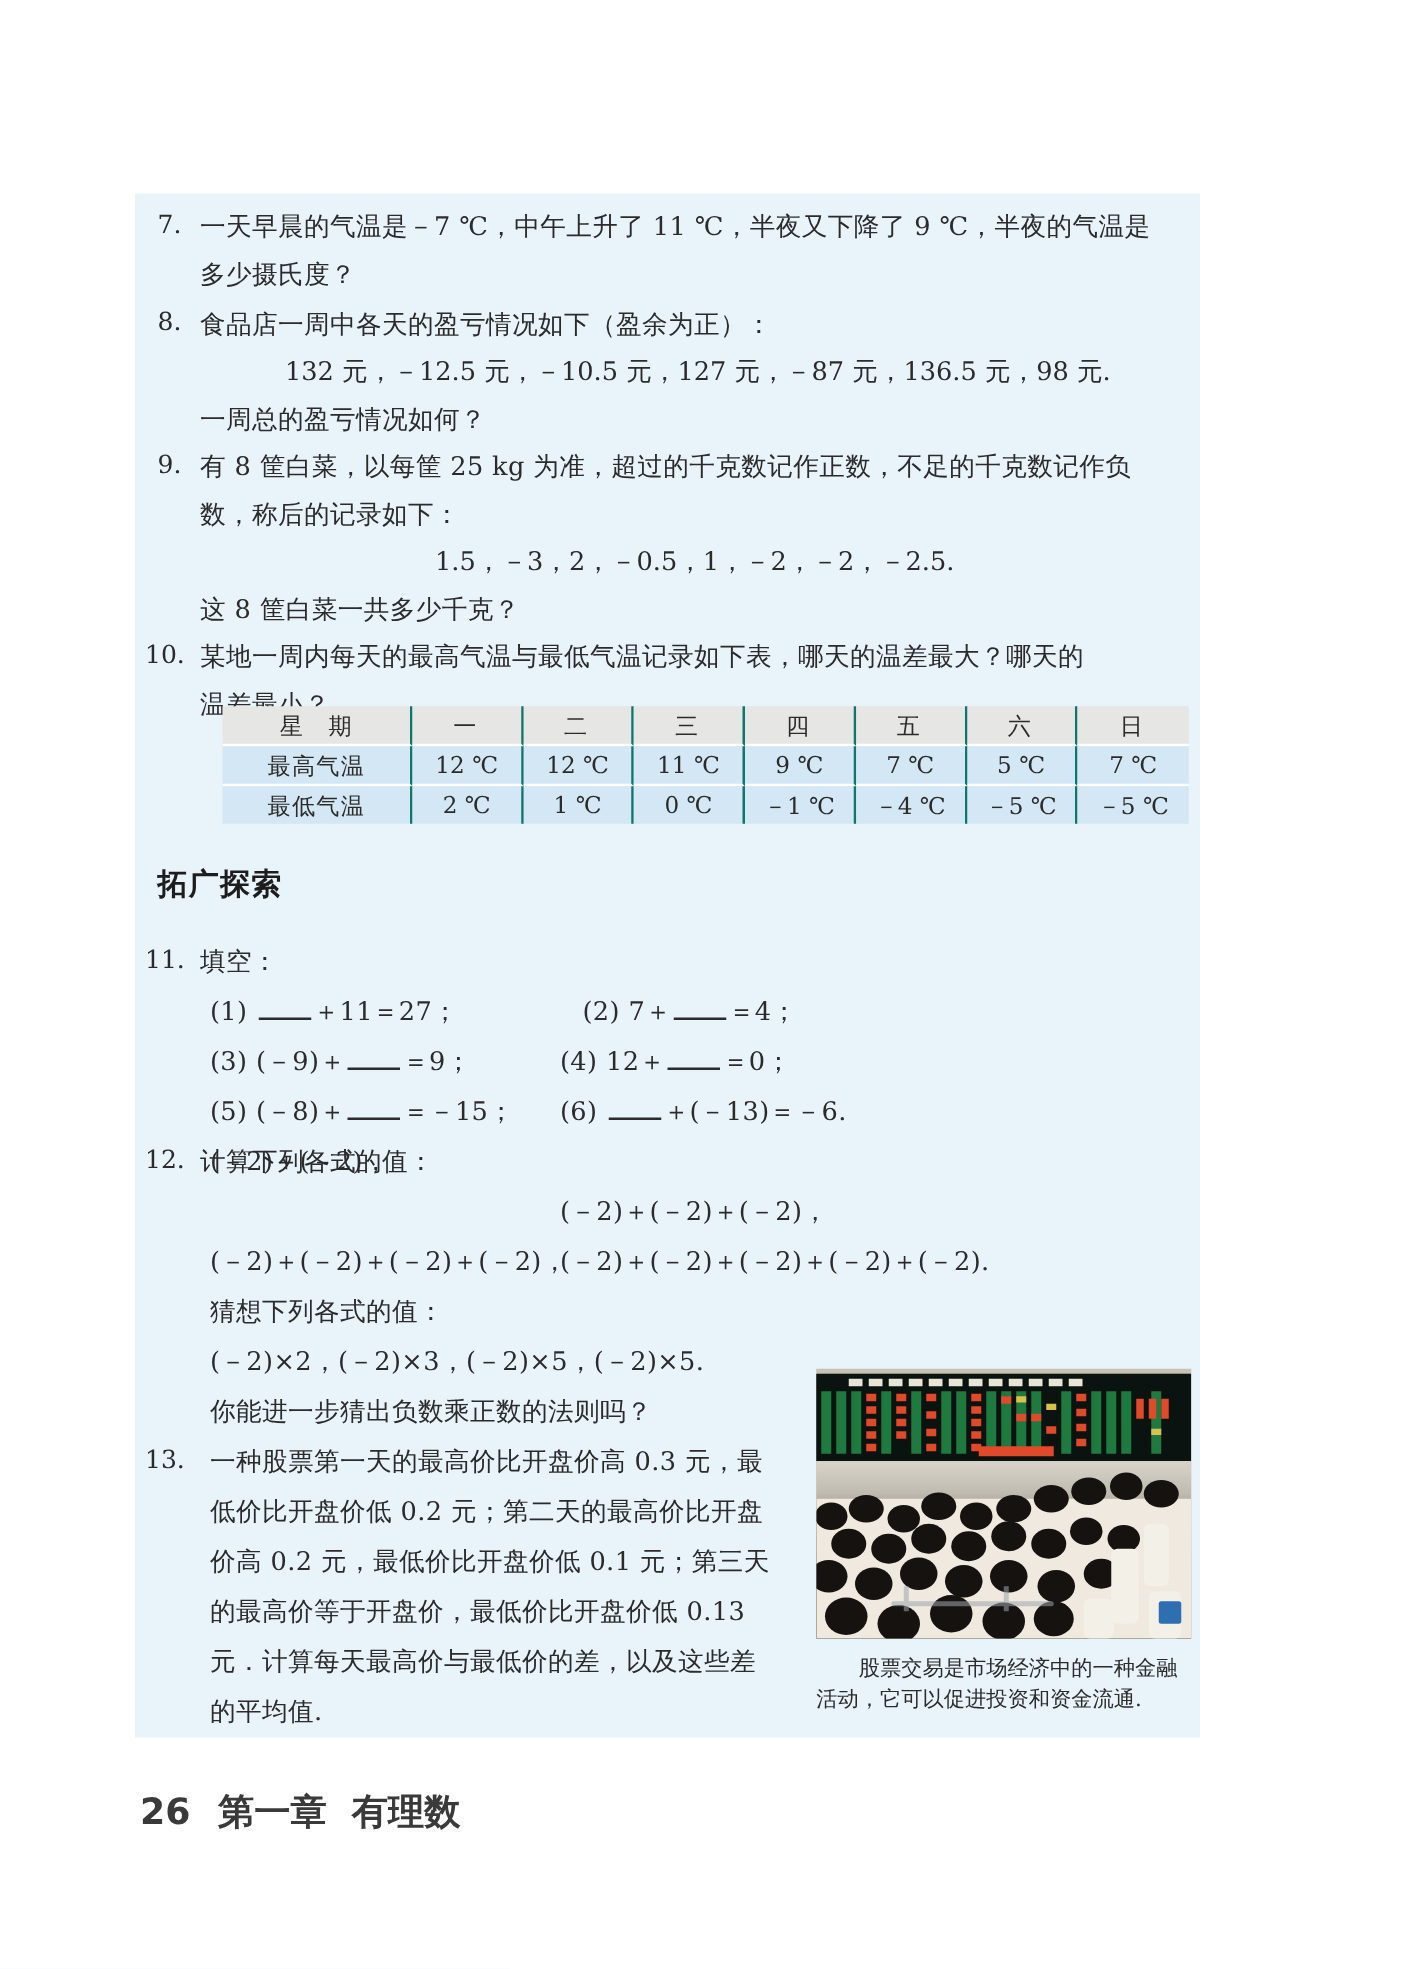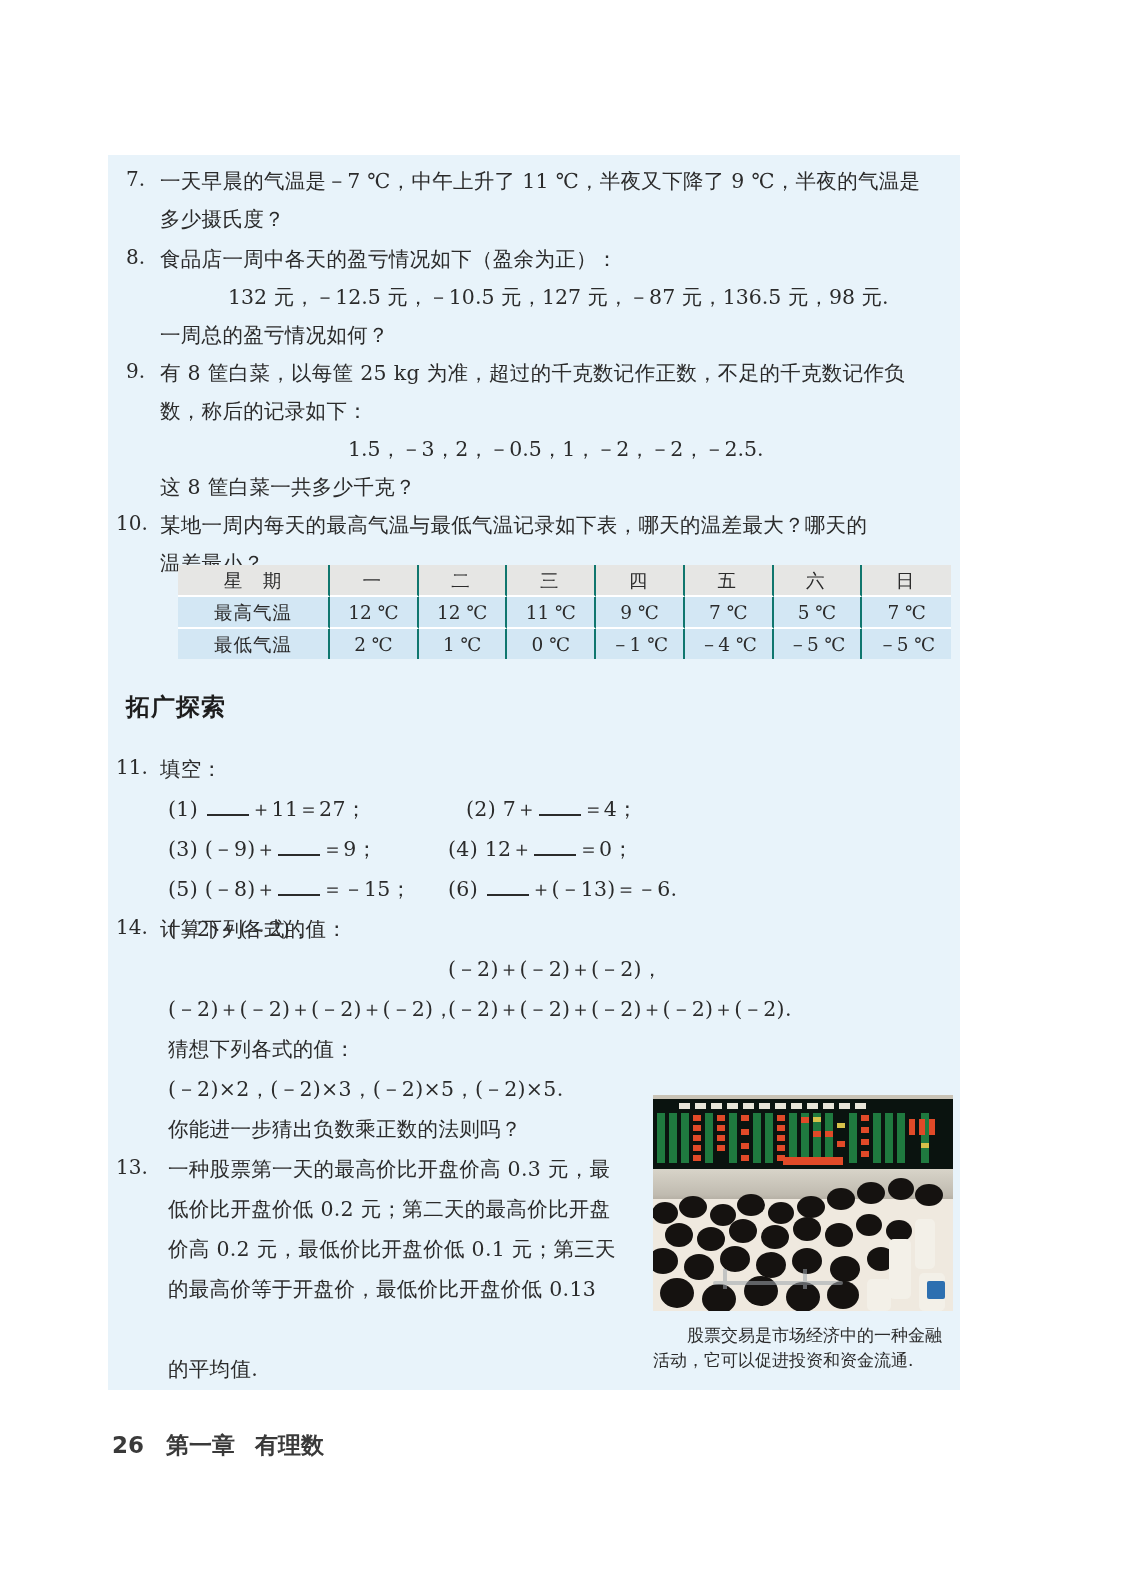--- a/index.html
+++ b/index.html
@@ -91,21 +91,21 @@
   .cap{
     position:absolute;left:545px;top:1168px;width:300px;
     font-size:17px;line-height:25px;color:#2b2b2b;
     text-indent:34px;
     font-family:"DejaVu Serif","Liberation Serif",serif;
   }
 
   
   .footer{
     position:absolute;left:112px;top:1430px;
-    font-size:23px;color:#3a3a3a;font-weight:bold;
+    font-size:29px;color:#3a3a3a;font-weight:bold;
     font-family:"DejaVu Sans","Liberation Sans",sans-serif;
   }
   .footer .pg{margin-right:22px;}
   .footer .ch{margin-right:20px;}
 
   .blank{display:inline-block;border-bottom:2px solid #2b2b2b;width:42px;height:15px;margin:0 2px;}
 </style>
 </head>
 <body>
 
@@ -193,38 +193,39 @@
 
       <div class="qline" style="left:60px;top:720px;">
         <span>(5)</span>
         <span>(－8)＋</span><span class="blank"></span><span>＝－15；</span>
       </div>
       <div class="qline" style="left:340px;top:720px;">
         <span>(6)</span>
         <span></span><span class="blank"></span><span>＋(－13)＝－6.</span>
       </div>
 
-      <div class="num" style="left:8px;top:760px;">14.</div>
+      <div class="num" style="left:8px;top:760px;">12.</div>
       <div class="qline" style="left:52px;top:760px;">计算下列各式的值：</div>
 
       <div class="qline" style="left:60px;top:760px;">(－2)＋(－2)，</div>
       <div class="qline" style="left:340px;top:800px;">(－2)＋(－2)＋(－2)，</div>
 
       <div class="qline" style="left:60px;top:840px;">(－2)＋(－2)＋(－2)＋(－2)，</div>
       <div class="qline" style="left:340px;top:840px;">(－2)＋(－2)＋(－2)＋(－2)＋(－2).</div>
 
       <div class="qline" style="left:60px;top:880px;">猜想下列各式的值：</div>
       <div class="qline" style="left:60px;top:920px;">(－2)×2，(－2)×3，(－2)×5，(－2)×5.</div>
       <div class="qline" style="left:60px;top:960px;">你能进一步猜出负数乘正数的法则吗？</div>
 
       <div class="num" style="left:8px;top:1000px;">13.</div>
       <div class="qline" style="left:60px;top:1000px;">一种股票第一天的最高价比开盘价高 0.3 元，最</div>
       <div class="qline" style="left:60px;top:1040px;">低价比开盘价低 0.2 元；第二天的最高价比开盘</div>
       <div class="qline" style="left:60px;top:1080px;">价高 0.2 元，最低价比开盘价低 0.1 元；第三天</div>
       <div class="qline" style="left:60px;top:1120px;">的最高价等于开盘价，最低价比开盘价低 0.13</div>
+      <div class="qline" style="left:60px;top:1160px;">元．计算每天最高价与最低价的差，以及这些差</div>
       <div class="qline" style="left:60px;top:1200px;">的平均值.</div>
 
       <div class="photo">
         <div class="board">
           <svg width="300" height="70" viewBox="0 0 300 70">
             <rect x="0" y="0" width="300" height="70" fill="#0a130f"></rect>
             <g fill="#e8e4d8">
               <rect x="26" y="4" width="11" height="6"></rect>
                 <rect x="42" y="4" width="11" height="6"></rect>
               <rect x="58" y="4" width="11" height="6"></rect>

